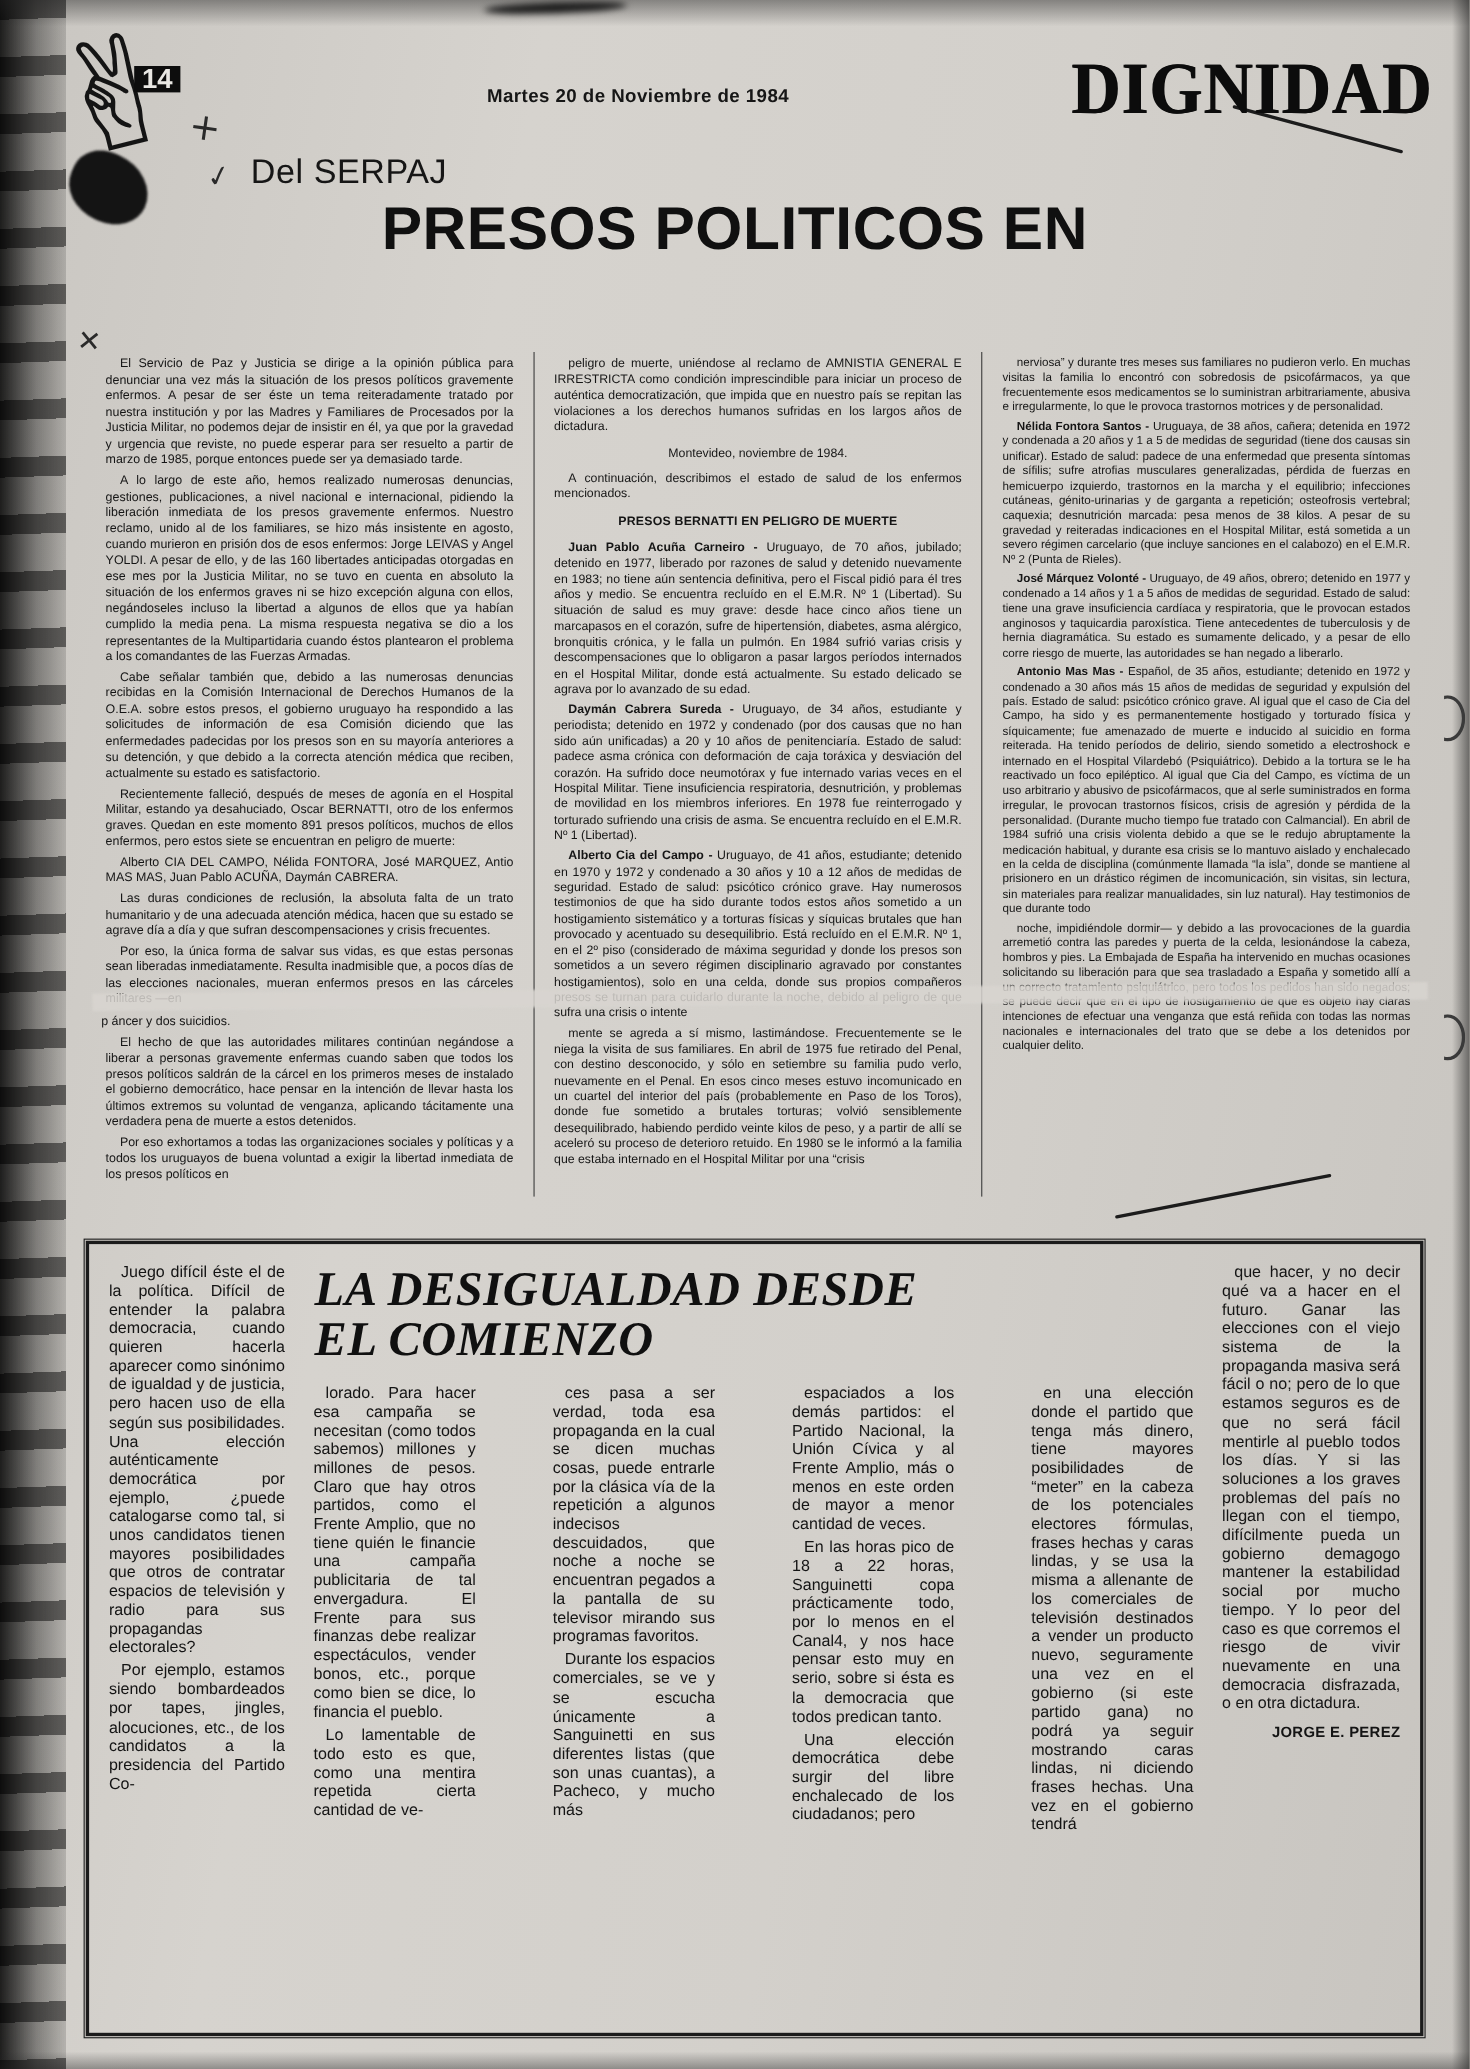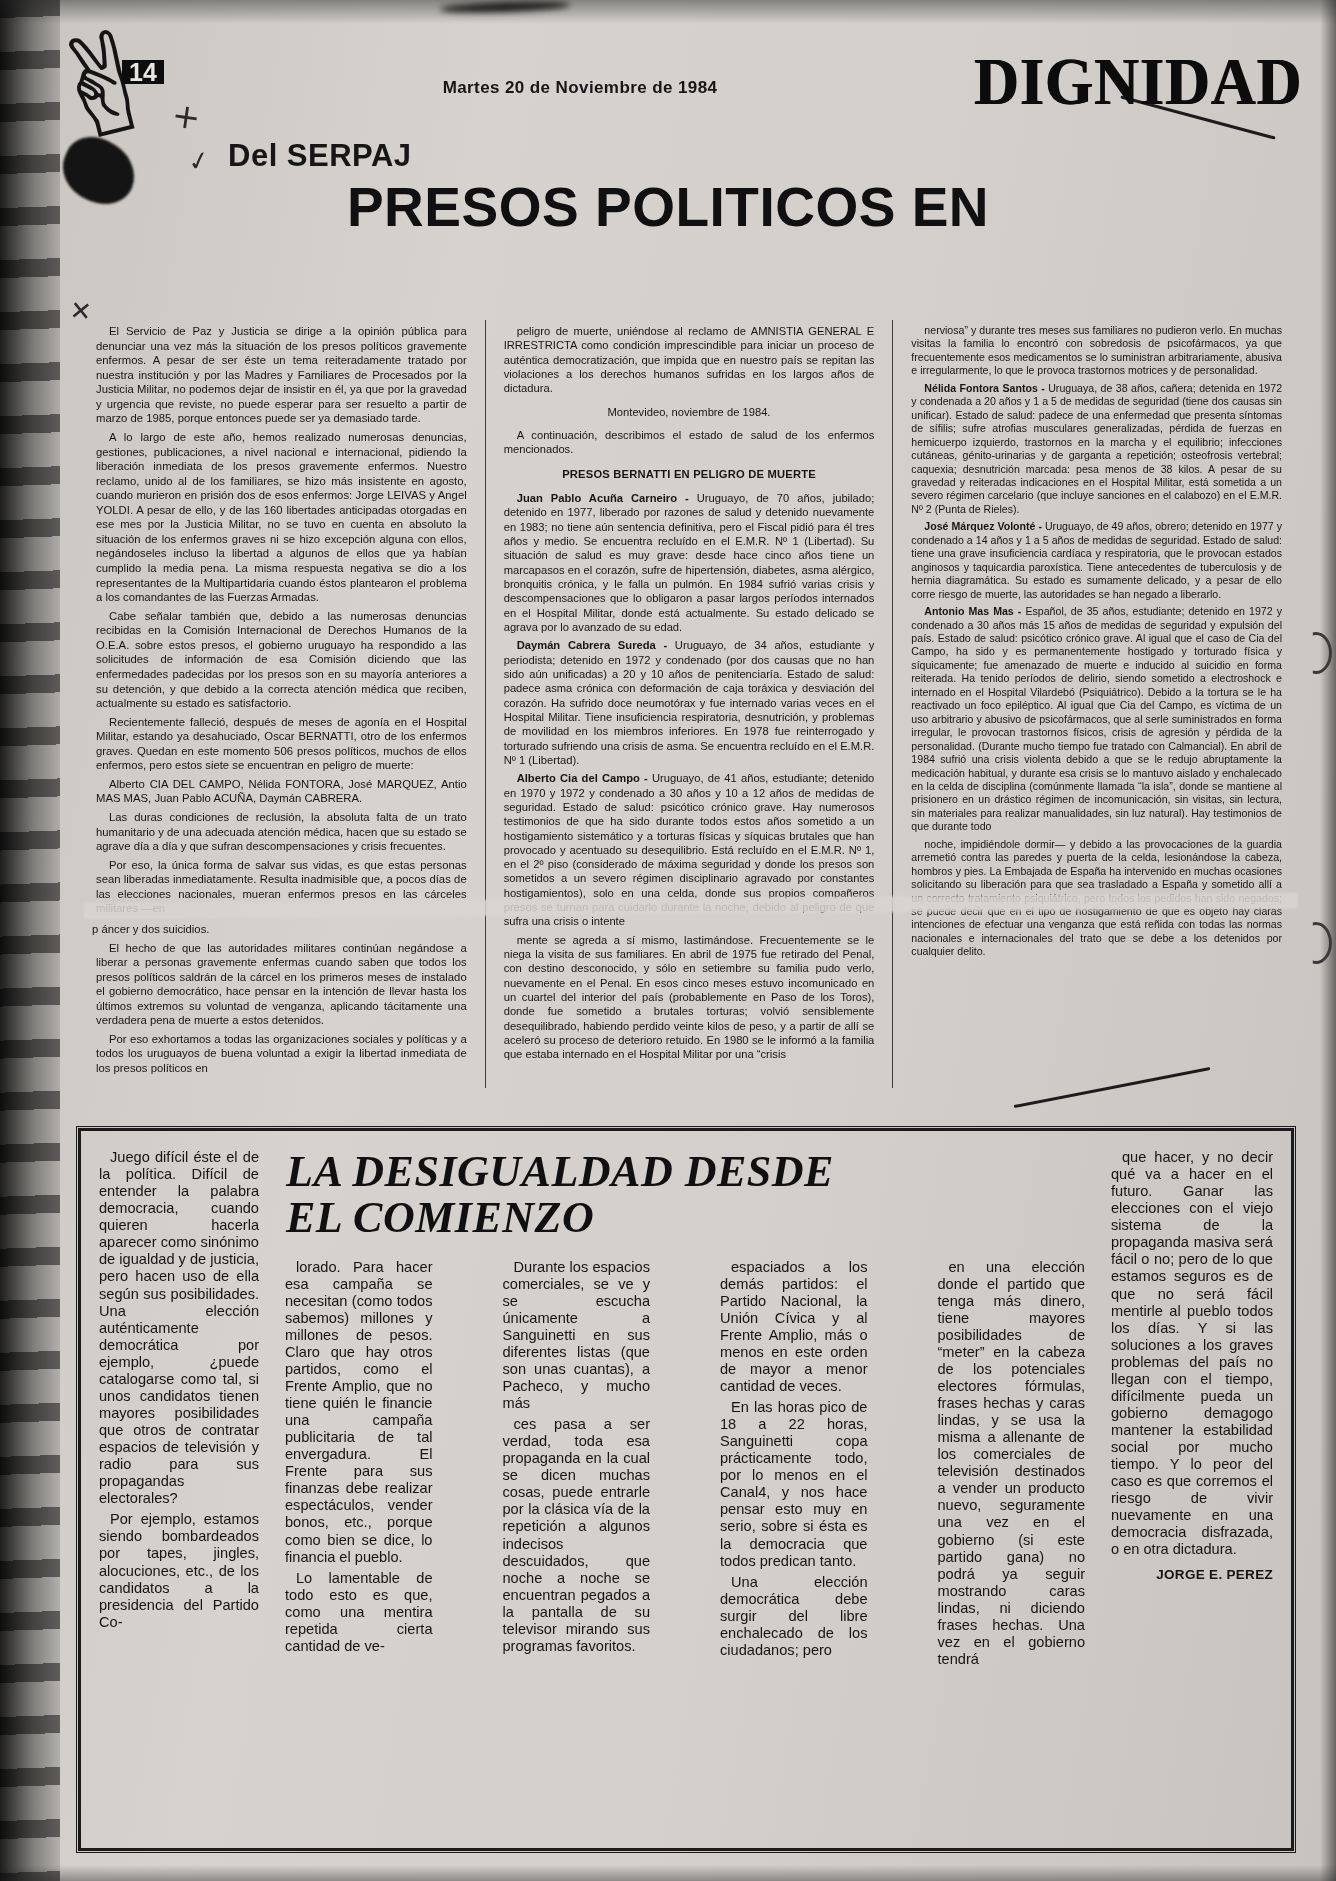--- a/index.html
+++ b/index.html
@@ -44,21 +44,21 @@
     background:rgba(216,213,208,.85);transform:rotate(-.5deg);filter:blur(1.2px);pointer-events:none;}
 
   
   .pagenum{position:absolute;left:122px;top:60px;width:42px;height:24px;background:#0d0d0d;
     color:#e9e7e3;font-size:25px;font-weight:bold;display:flex;align-items:center;justify-content:center;}
   .date{position:absolute;left:360px;top:78px;width:440px;text-align:center;
     font-size:17px;font-weight:bold;letter-spacing:.4px;}
   .masthead{position:absolute;right:34px;top:46px;font-family:"Liberation Serif",serif;
     font-weight:bold;font-size:62px;letter-spacing:1px;color:#0c0c0c;
     transform:scaleY(1.08);text-shadow:1px 0 0 #0c0c0c;}
-  .kicker{position:absolute;left:228px;top:138px;font-size:31px;font-weight:bold;letter-spacing:.5px;}
+  .kicker{position:absolute;left:228px;top:138px;font-size:31px;font-weight:normal;letter-spacing:.5px;}
   .headline{position:absolute;left:120px;right:120px;top:178px;text-align:center;
     font-size:55px;font-weight:bold;line-height:1.06;letter-spacing:.5px;color:#101010;}
 
   
   .columns{position:absolute;left:92px;right:50px;top:320px;height:768px;display:flex;overflow:hidden;}
   .col{flex:1;padding:0 14px;text-align:justify;color:#151515;}
   .col.c1{padding-left:0;font-size:11.3px;line-height:1.29;}
   .col.c2{font-size:11.2px;line-height:1.28;border-left:1px solid #3c3c3c;}
   .col.c3{padding-right:0;font-size:10.6px;line-height:1.27;border-left:1px solid #3c3c3c;}
   .para{margin:4px;text-indent:13px;}
@@ -111,21 +111,21 @@
 
   <div class="headline">
     <span>PRESOS POLITICOS EN</span><br>
   </div>
 
   <div class="columns">
     <div class="col c1">
         <p class="para">El Servicio de Paz y Justicia se dirige a la opinión pública para denunciar una vez más la situación de los presos políticos gravemente enfermos. A pesar de ser éste un tema reiteradamente tratado por nuestra institución y por las Madres y Familiares de Procesados por la Justicia Militar, no podemos dejar de insistir en él, ya que por la gravedad y urgencia que reviste, no puede esperar para ser resuelto a partir de marzo de 1985, porque entonces puede ser ya demasiado tarde.</p>
         <p class="para">A lo largo de este año, hemos realizado numerosas denuncias, gestiones, publicaciones, a nivel nacional e internacional, pidiendo la liberación inmediata de los presos gravemente enfermos. Nuestro reclamo, unido al de los familiares, se hizo más insistente en agosto, cuando murieron en prisión dos de esos enfermos: Jorge LEIVAS y Angel YOLDI. A pesar de ello, y de las 160 libertades anticipadas otorgadas en ese mes por la Justicia Militar, no se tuvo en cuenta en absoluto la situación de los enfermos graves ni se hizo excepción alguna con ellos, negándoseles incluso la libertad a algunos de ellos que ya habían cumplido la media pena. La misma respuesta negativa se dio a los representantes de la Multipartidaria cuando éstos plantearon el problema a los comandantes de las Fuerzas Armadas.</p>
         <p class="para">Cabe señalar también que, debido a las numerosas denuncias recibidas en la Comisión Internacional de Derechos Humanos de la O.E.A. sobre estos presos, el gobierno uruguayo ha respondido a las solicitudes de información de esa Comisión diciendo que las enfermedades padecidas por los presos son en su mayoría anteriores a su detención, y que debido a la correcta atención médica que reciben, actualmente su estado es satisfactorio.</p>
-        <p class="para">Recientemente falleció, después de meses de agonía en el Hospital Militar, estando ya desahuciado, Oscar BERNATTI, otro de los enfermos graves. Quedan en este momento 506 presos políticos, muchos de ellos enfermos, pero estos siete se encuentran en peligro de muerte:</p>
+        <p class="para">Recientemente falleció, después de meses de agonía en el Hospital Militar, estando ya desahuciado, Oscar BERNATTI, otro de los enfermos graves. Quedan en este momento 891 presos políticos, muchos de ellos enfermos, pero estos siete se encuentran en peligro de muerte:</p>
         <p class="para">Alberto CIA DEL CAMPO, Nélida FONTORA, José MARQUEZ, Antio MAS MAS, Juan Pablo ACUÑA, Daymán CABRERA.</p>
         <p class="para">Las duras condiciones de reclusión, la absoluta falta de un trato humanitario y de una adecuada atención médica, hacen que su estado se agrave día a día y que sufran descompensaciones y crisis frecuentes.</p>
         <p class="para">Por eso, la única forma de salvar sus vidas, es que estas personas sean liberadas inmediatamente. Resulta inadmisible que, a pocos días de las elecciones nacionales, mueran enfermos presos en las cárceles militares —en</p>
         <p class="para frag">p   áncer y dos suicidios.</p>
         <p class="para">El hecho de que las autoridades militares continúan negándose a liberar a personas gravemente enfermas cuando saben que todos los presos políticos saldrán de la cárcel en los primeros meses de instalado el gobierno democrático, hace pensar en la intención de llevar hasta los últimos extremos su voluntad de venganza, aplicando tácitamente una verdadera pena de muerte a estos detenidos.</p>
         <p class="para">Por eso exhortamos a todas las organizaciones sociales y políticas y a todos los uruguayos de buena voluntad a exigir la libertad inmediata de los presos políticos en</p>
       </div>
     <div class="col c2">
         <p class="para">peligro de muerte, uniéndose al reclamo de AMNISTIA GENERAL E IRRESTRICTA como condición imprescindible para iniciar un proceso de auténtica democratización, que impida que en nuestro país se repitan las violaciones a los derechos humanos sufridas en los largos años de dictadura.</p>
         <p class="para center">Montevideo, noviembre de 1984.</p>
@@ -156,22 +156,22 @@
       <div class="btitle">
         <span>LA DESIGUALDAD DESDE</span><br>
         <span>EL COMIENZO</span>
       </div>
       <div class="bmids">
         <div class="bcol">
             <p class="para">lorado. Para hacer esa campaña se necesitan (como todos sabemos) millones y millones de pesos. Claro que hay otros partidos, como el Frente Amplio, que no tiene quién le financie una campaña publicitaria de tal envergadura. El Frente para sus finanzas debe realizar espectáculos, vender bonos, etc., porque como bien se dice, lo financia el pueblo.</p>
             <p class="para">Lo lamentable de todo esto es que, como una mentira repetida cierta cantidad de ve-</p>
           </div>
         <div class="bcol">
+            <p class="para">ces pasa a ser verdad, toda esa propaganda en la cual se dicen muchas cosas, puede entrarle por la clásica vía de la repetición a algunos indecisos descuidados, que noche a noche se encuentran pegados a la pantalla de su televisor mirando sus programas favoritos.</p>
             <p class="para">Durante los espacios comerciales, se ve y se escucha únicamente a Sanguinetti en sus diferentes listas (que son unas cuantas), a Pacheco, y mucho más</p>
-            <p class="para">ces pasa a ser verdad, toda esa propaganda en la cual se dicen muchas cosas, puede entrarle por la clásica vía de la repetición a algunos indecisos descuidados, que noche a noche se encuentran pegados a la pantalla de su televisor mirando sus programas favoritos.</p>
           </div>
         <div class="bcol">
             <p class="para">espaciados a los demás partidos: el Partido Nacional, la Unión Cívica y al Frente Amplio, más o menos en este orden de mayor a menor cantidad de veces.</p>
             <p class="para">En las horas pico de 18 a 22 horas, Sanguinetti copa prácticamente todo, por lo menos en el Canal4, y nos hace pensar esto muy en serio, sobre si ésta es la democracia que todos predican tanto.</p>
             <p class="para">Una elección democrática debe surgir del libre enchalecado de los ciudadanos; pero</p>
           </div>
         <div class="bcol">
             <p class="para">en una elección donde el partido que tenga más dinero, tiene mayores posibilidades de “meter” en la cabeza de los potenciales electores fórmulas, frases hechas y caras lindas, y se usa la misma a allenante de los comerciales de televisión destinados a vender un producto nuevo, seguramente una vez en el gobierno (si este partido gana) no podrá ya seguir mostrando caras lindas, ni diciendo frases hechas. Una vez en el gobierno tendrá</p>
           </div>
       </div>

